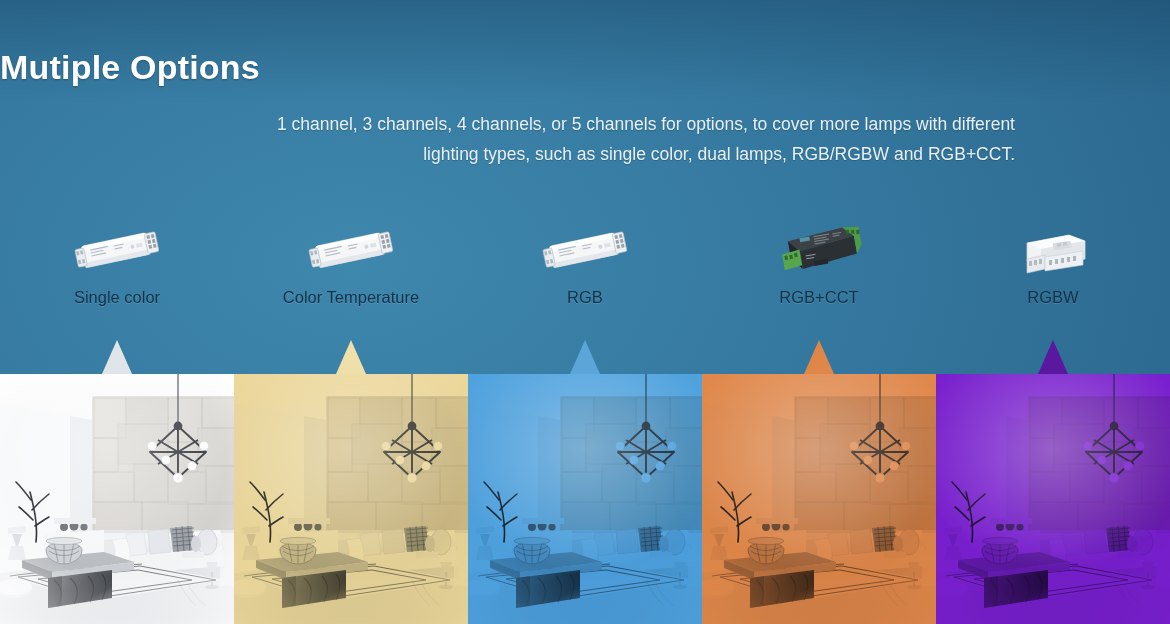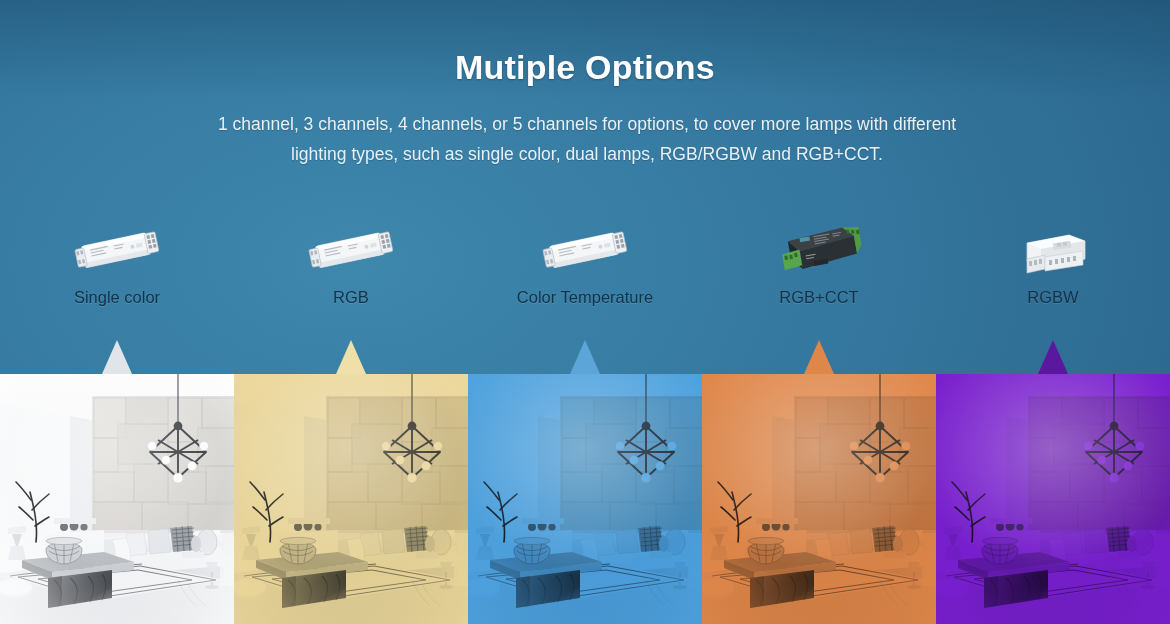--- a/index.html
+++ b/index.html
@@ -19,35 +19,35 @@
   }
   #bg:after{
     content:"";
     position:absolute; inset:0;
     background:linear-gradient(180deg, rgba(18,60,90,.35) 0%, rgba(18,60,90,0) 16%, rgba(18,60,90,0) 72%, rgba(16,55,84,.25) 100%);
   }
 
   
   #header { position:absolute; top:0; left:0; width:1170px; }
   #title {
-    text-align:center;
+    text-align:left;
     color:#ffffff;
     font-size:34px;
     font-weight:bold;
     letter-spacing:.2px;
     margin-top:48px;
     text-shadow:0 1px 2px rgba(0,0,0,.28);
   }
   #subtitle {
     width:860px;
     margin:22px auto 0 auto;
     color:#e9f1f6;
     font-size:17.5px;
     line-height:1.72;
-    text-align:center;
+    text-align:right;
     padding-left:4px;
     text-shadow:0 1px 1px rgba(0,0,0,.2);
   }
 
   
   #products {
     position:absolute;
     top:216px; left:0; width:1170px; height:120px;
     display:flex;
   }
@@ -179,21 +179,21 @@
               <rect x="20" y="24" width="13" height="1.1"></rect>
         <rect x="20" y="27" width="15" height="1.1"></rect>
               <rect x="44" y="22" width="10" height="1.1"></rect>
         <rect x="44" y="25" width="8" height="1.1"></rect>
             </g>
         <circle cx="62" cy="27" r="2" fill="#cfd5da"></circle>
         <rect x="66" y="25" width="6" height="4" fill="#dde2e6"></rect>
       </g>
     </svg>
       </div>
-      <div class="product-label">RGB</div>
+      <div class="product-label">Color Temperature</div>
     </div>
     <div class="product">
       <div class="device-wrap">
         <svg width="92" height="56" viewBox="0 0 92 56" xmlns="http://www.w3.org/2000/svg">
       <g transform="rotate(-12 46 28)">
         <rect x="12" y="16" width="66" height="22" rx="2.5" fill="#f4f6f8" stroke="#c8ced4" stroke-width="0.8"></rect>
         <rect x="12" y="16" width="66" height="5" rx="2" fill="#fdfefe"></rect>
         <rect x="12" y="33" width="66" height="5" fill="#e4e8ec"></rect>
         <rect x="5" y="18" width="9" height="18" rx="1.5" fill="#e9edf1" stroke="#b9c0c7" stroke-width="0.7"></rect>
         <g fill="#aeb5bc">
@@ -216,21 +216,21 @@
               <rect x="20" y="24" width="13" height="1.1"></rect>
         <rect x="20" y="27" width="15" height="1.1"></rect>
               <rect x="44" y="22" width="10" height="1.1"></rect>
         <rect x="44" y="25" width="8" height="1.1"></rect>
             </g>
         <circle cx="62" cy="27" r="2" fill="#cfd5da"></circle>
         <rect x="66" y="25" width="6" height="4" fill="#dde2e6"></rect>
       </g>
     </svg>
       </div>
-      <div class="product-label">Color Temperature</div>
+      <div class="product-label">RGB</div>
     </div>
     <div class="product">
       <div class="device-wrap">
         <svg width="94" height="58" viewBox="0 0 94 58" xmlns="http://www.w3.org/2000/svg">
     <g transform="rotate(-10 47 29)">
       <polygon points="18,14 74,10 84,20 28,26" fill="#3c4146"></polygon>
       <polygon points="18,14 28,26 28,44 18,32" fill="#22262a"></polygon>
       <polygon points="28,26 84,20 84,38 28,44" fill="#2b3035"></polygon>
       <rect x="30" y="13" width="10" height="4" fill="#6fe3ff" opacity="0.5"></rect>
       <g fill="#8d949b" opacity="0.85">

